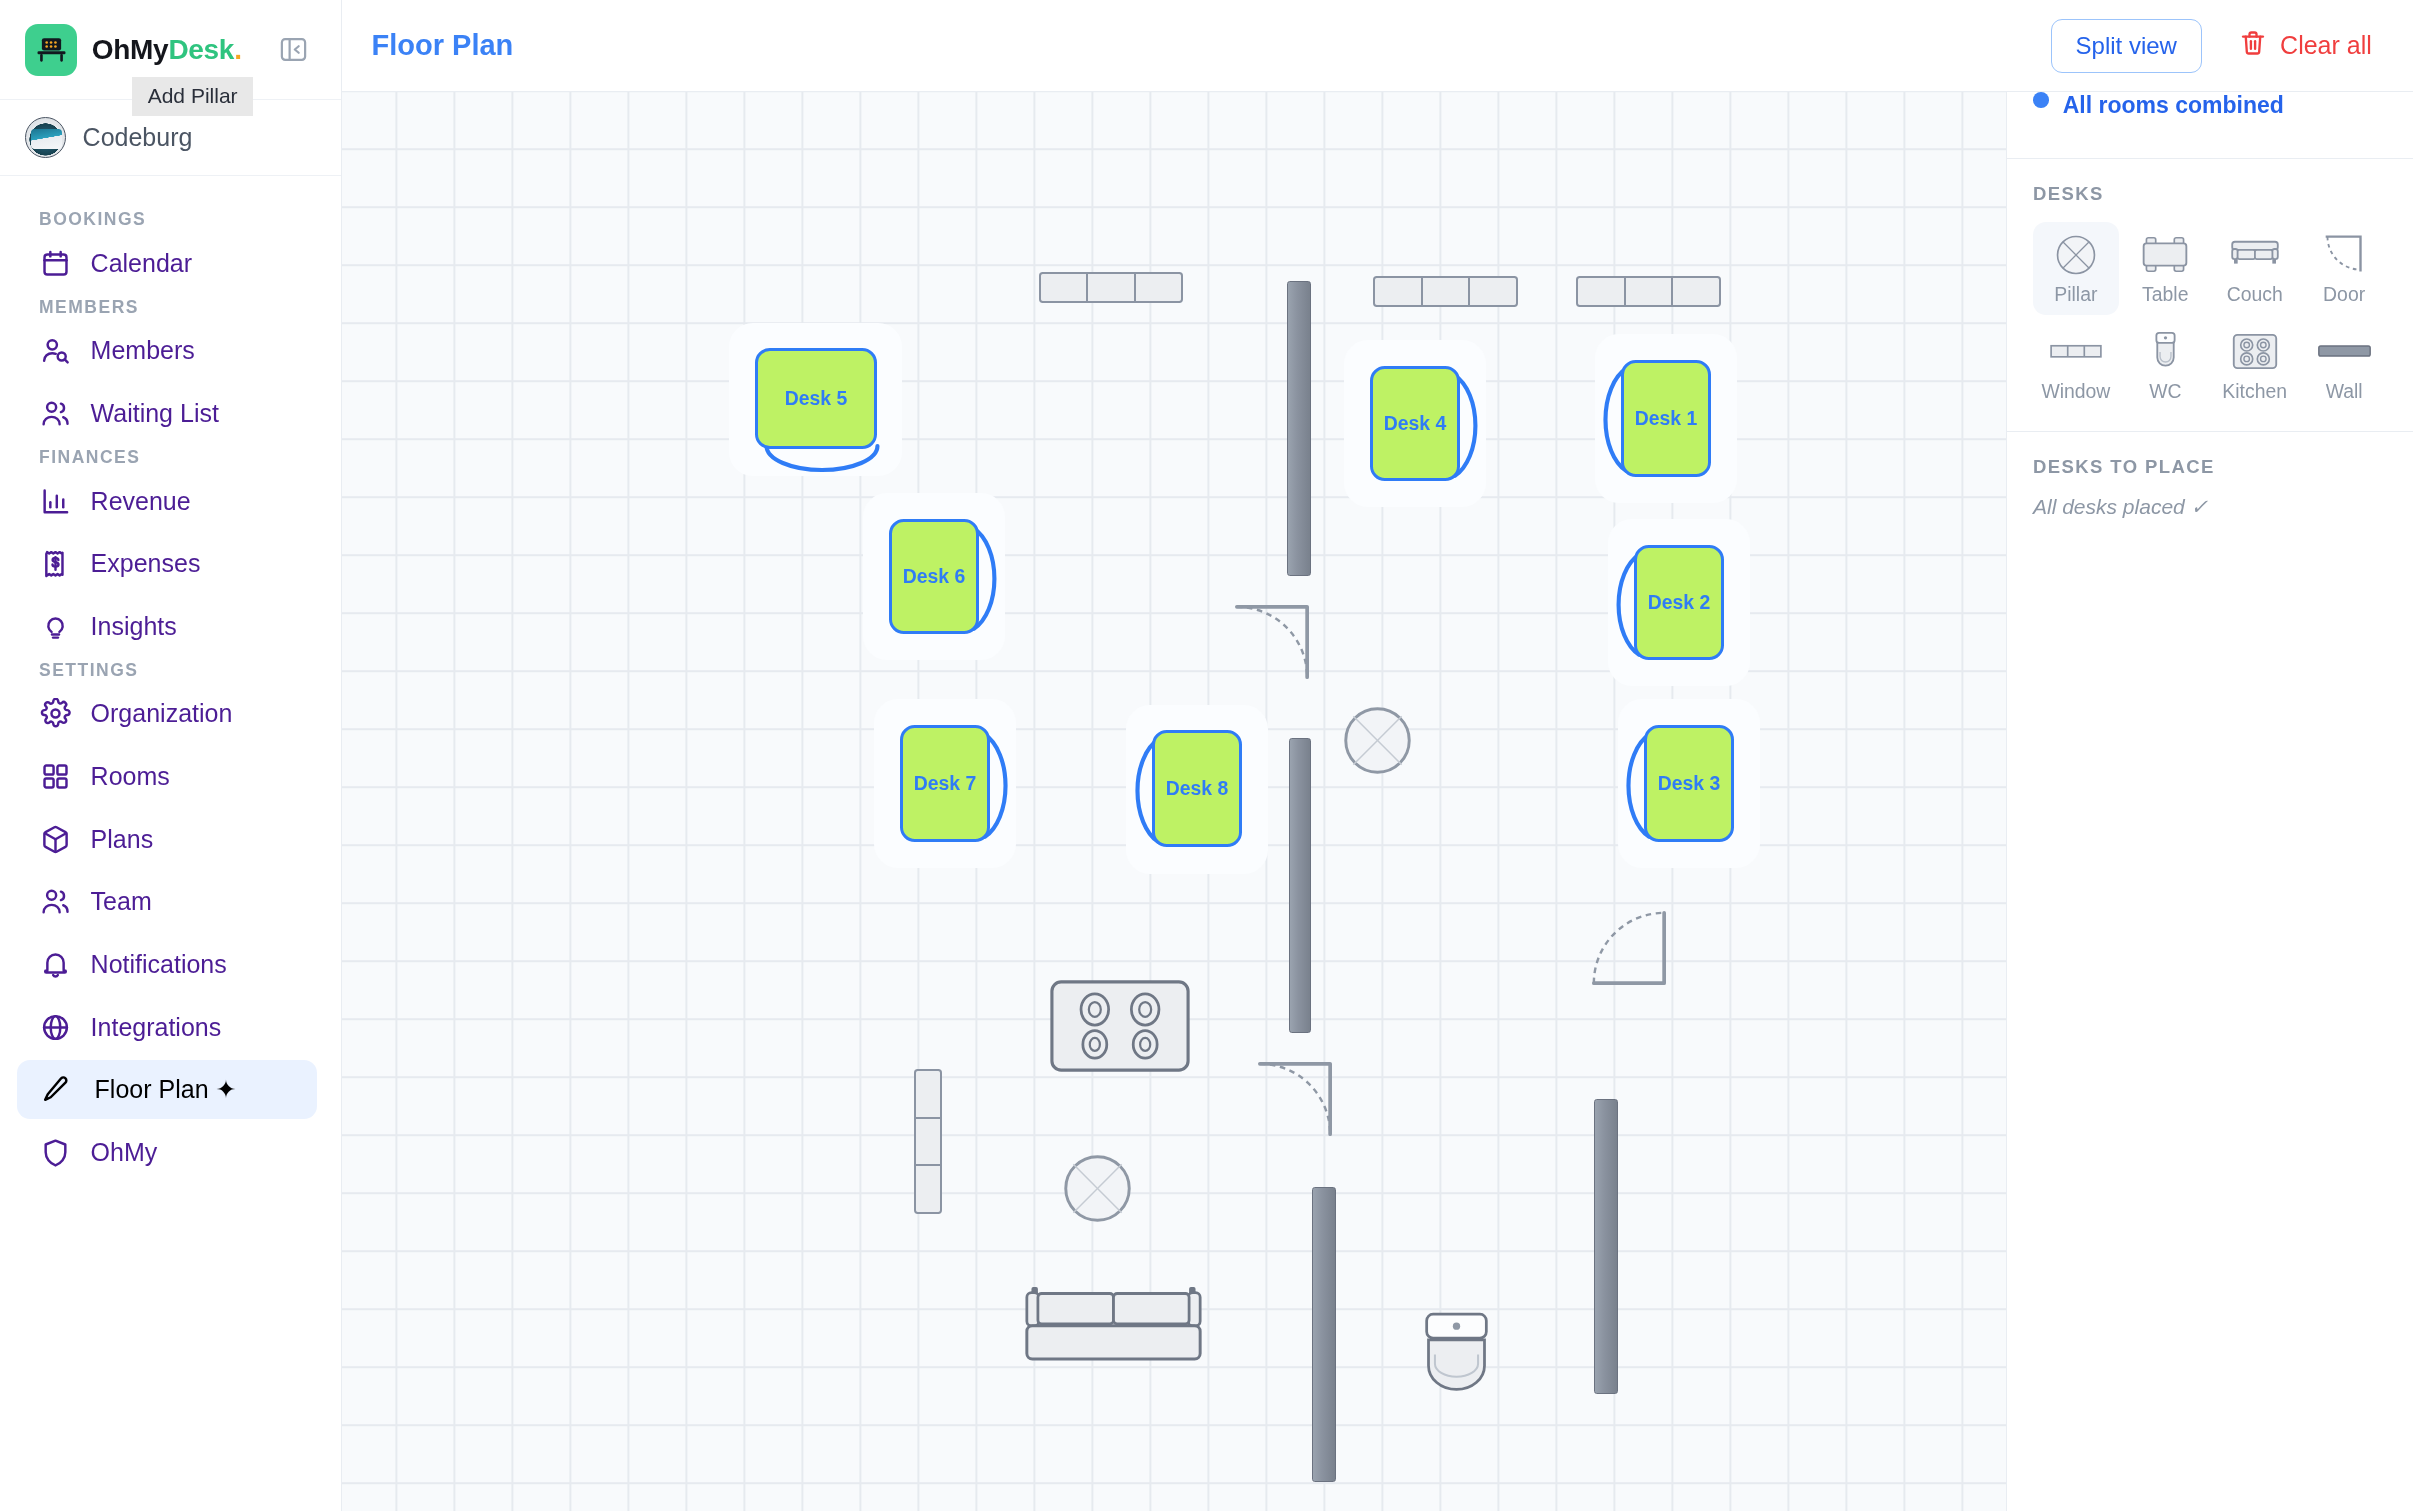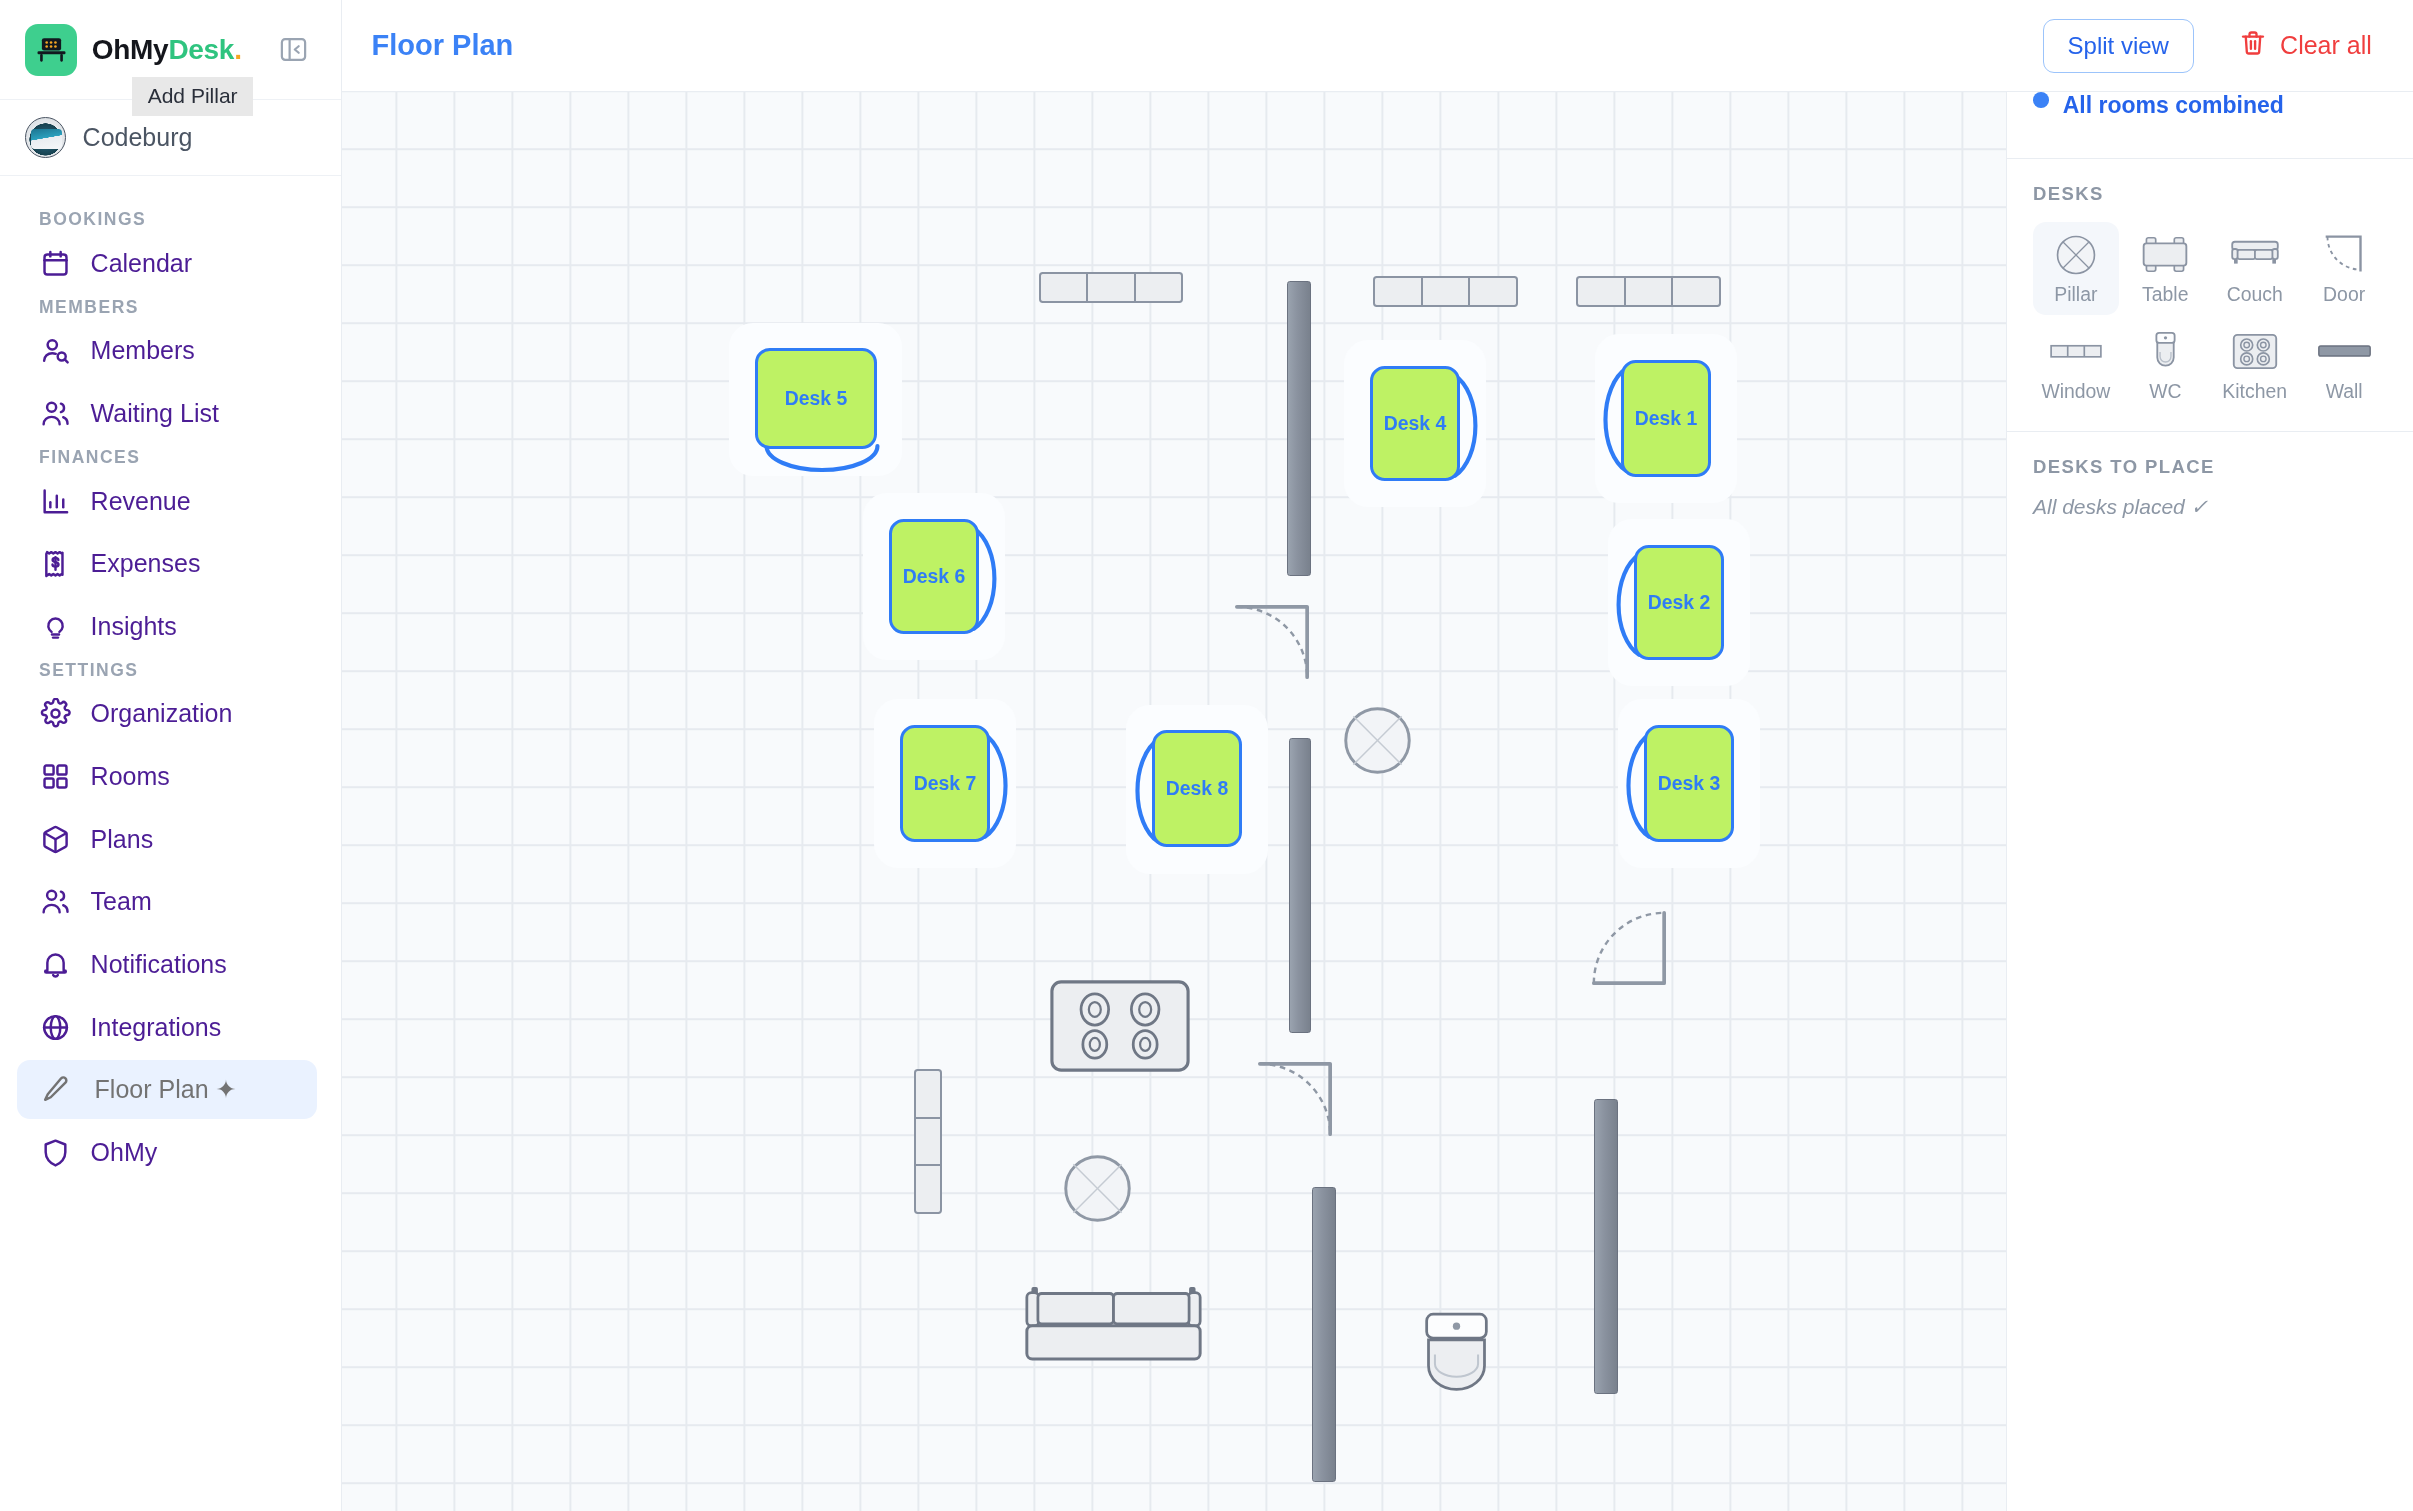--- a/index.html
+++ b/index.html
@@ -85,37 +85,37 @@
   .nav-item {
     display: flex; align-items: center; gap: 20px;
     height: 59px;
     margin: 3.7px 24px 3.7px 16.6px;
     padding-left: 23px;
     border-radius: 13px;
     cursor: pointer;
     color: #4c1d95;
     font-size: 25px;
   }
-  .nav-item.active { background: #eaf2ff; color: #737373; gap: 24px; }
+  .nav-item.active { background: #eaf2ff; color: #000000; gap: 24px; }
   .nav-item .ic { width: 31px; height: 31px; flex: 0 0 31px; display:flex; align-items:center;justify-content:center;}
   .nav-item svg { width: 31px; height: 31px; stroke: currentColor; fill: none; stroke-width: 1.9; stroke-linecap: round; stroke-linejoin: round; }
   .grp { margin-top: 3px; }
   .grp.first { margin-top: 26px; }
 
   
   #main { flex: 1 1 auto; display:flex; flex-direction: column; height: 1511px; min-width:0; }
   .topbar {
     height: 92px; flex: 0 0 92px;
     border-bottom: 1.8px solid #e9edf2;
     display: flex; align-items: center;
     padding: 0 32px 0 29.5px;
     background: #fff;
   }
   .page-title { font-size: 29px; font-weight: bold; color: #3b82f6; }
-  .topbar-actions { margin-left:auto; display:flex; align-items:center; gap: 36px; justify-content: flex-end; }
+  .topbar-actions { margin-left:auto; display:flex; align-items:center; gap: 28px; justify-content: flex-end; }
   .btn-outline {
     border: 1.8px solid #9cc4fb; border-radius: 11px;
     color: #2563eb; background: #fff;
     font-size: 24px; padding: 12px 24px; cursor: pointer;
     font-family: inherit;
   }
   .btn-danger {
     display:flex; align-items:center; gap: 13px;
     color: #f03e3e; font-size: 25px; cursor: pointer;
     background: none; border: none; font-family: inherit;

